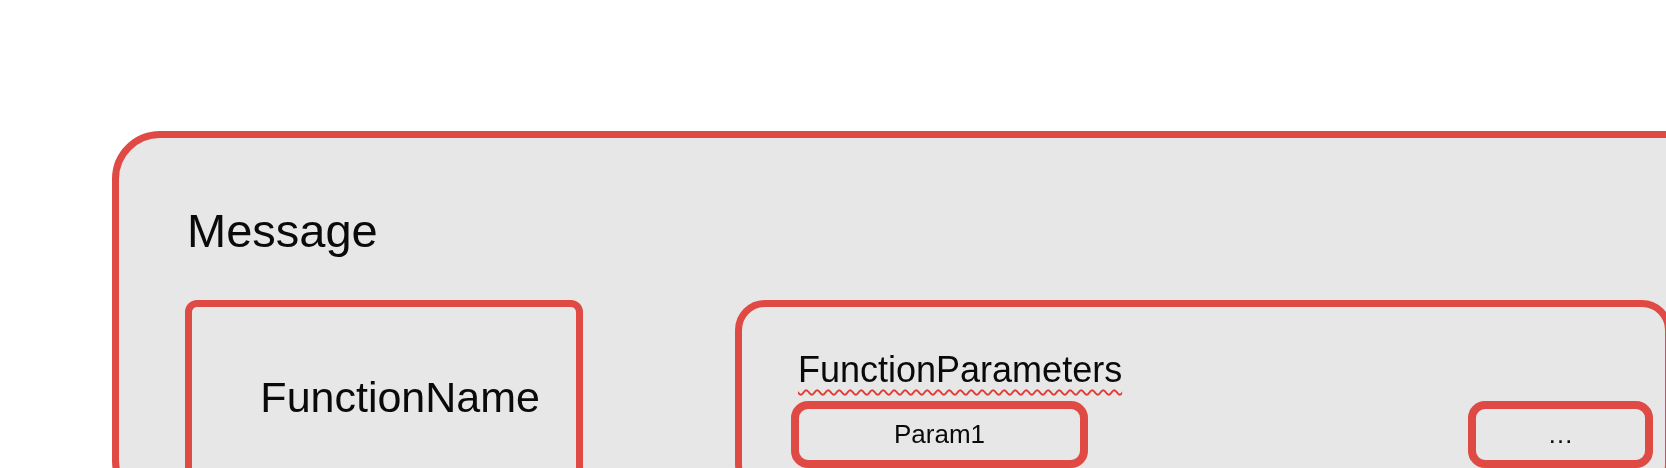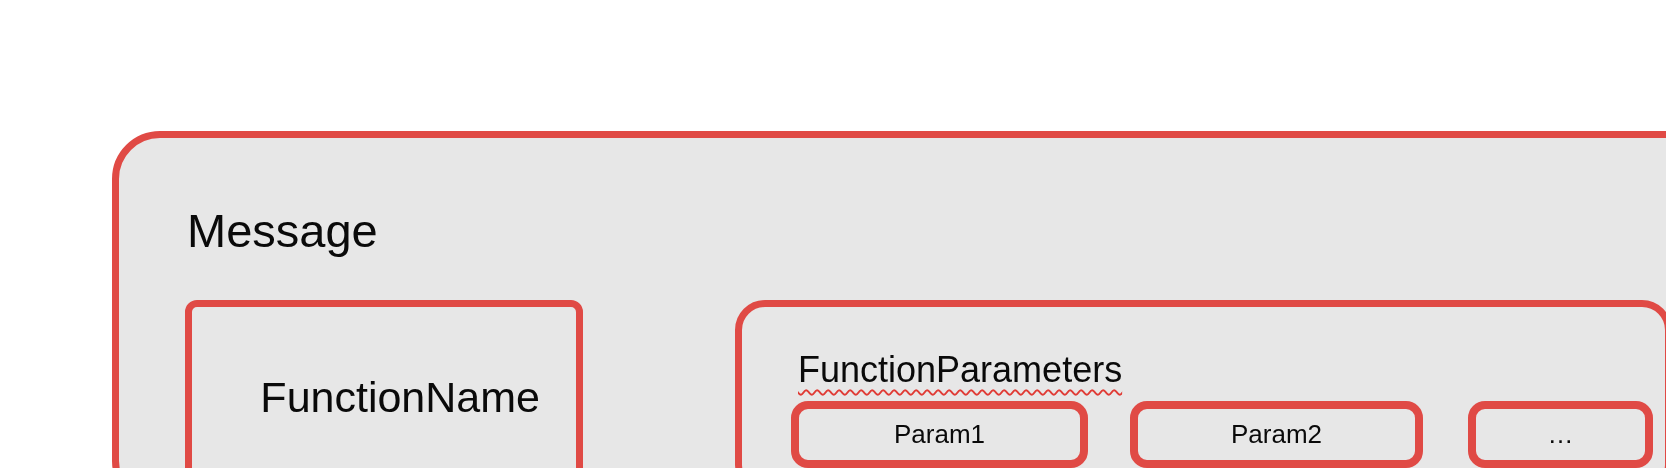--- a/index.html
+++ b/index.html
@@ -93,23 +93,20 @@
     </div>
 
     <div class="box function-parameters-box">
 
       <div class="function-parameters-label">FunctionParameters</div>
 
       <div class="param-box param-1">
         <span class="param-label">Param1</span>
       </div>
 
-      <div class="param-box param-2">
-        <span class="param-label">Param2</span>
-      </div>
 
       <div class="param-box param-ellipsis">
         <span class="param-label">…</span>
       </div>
 
     </div>
   </div>
 </div>
 
 </body></html>

